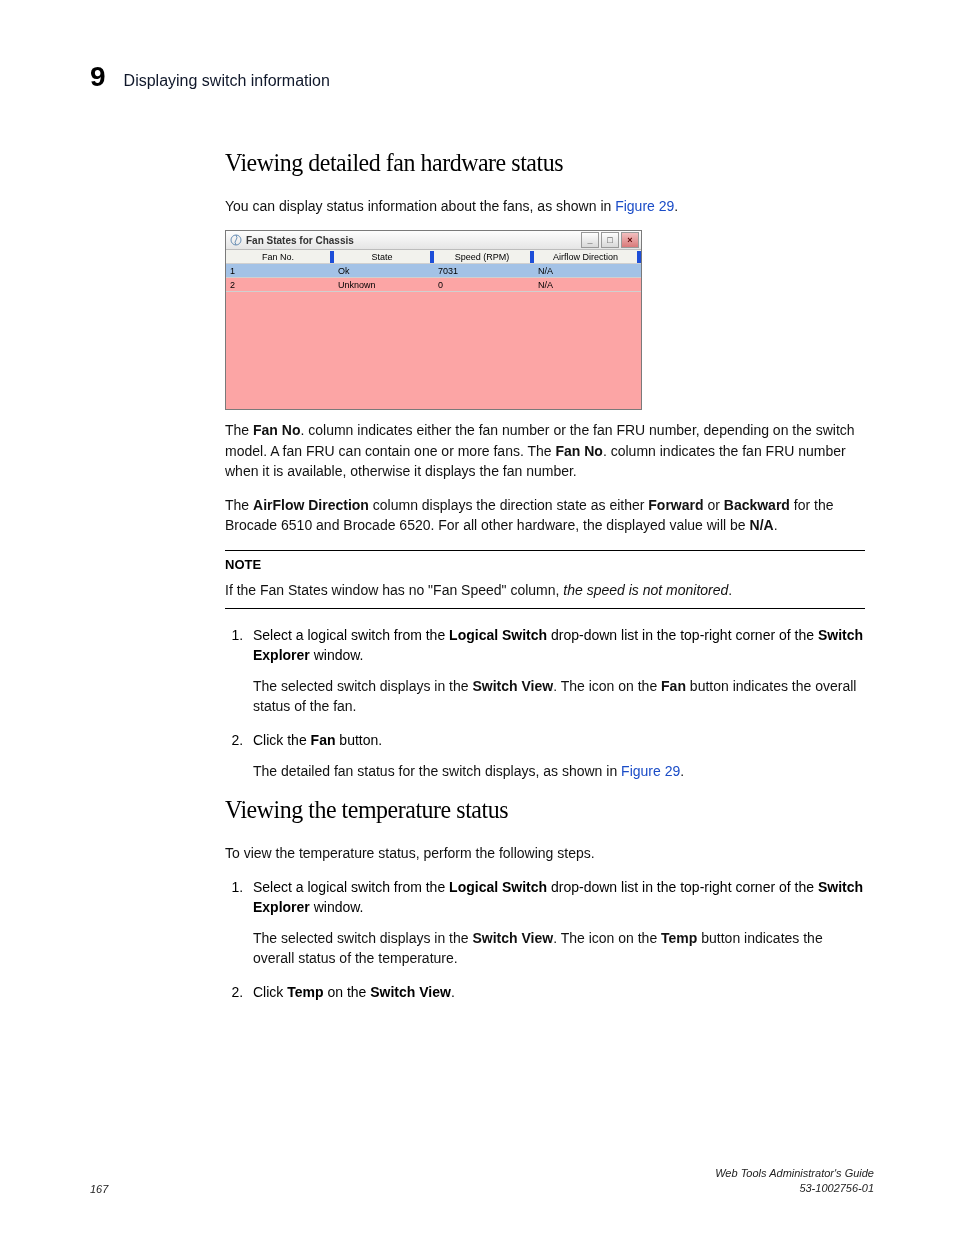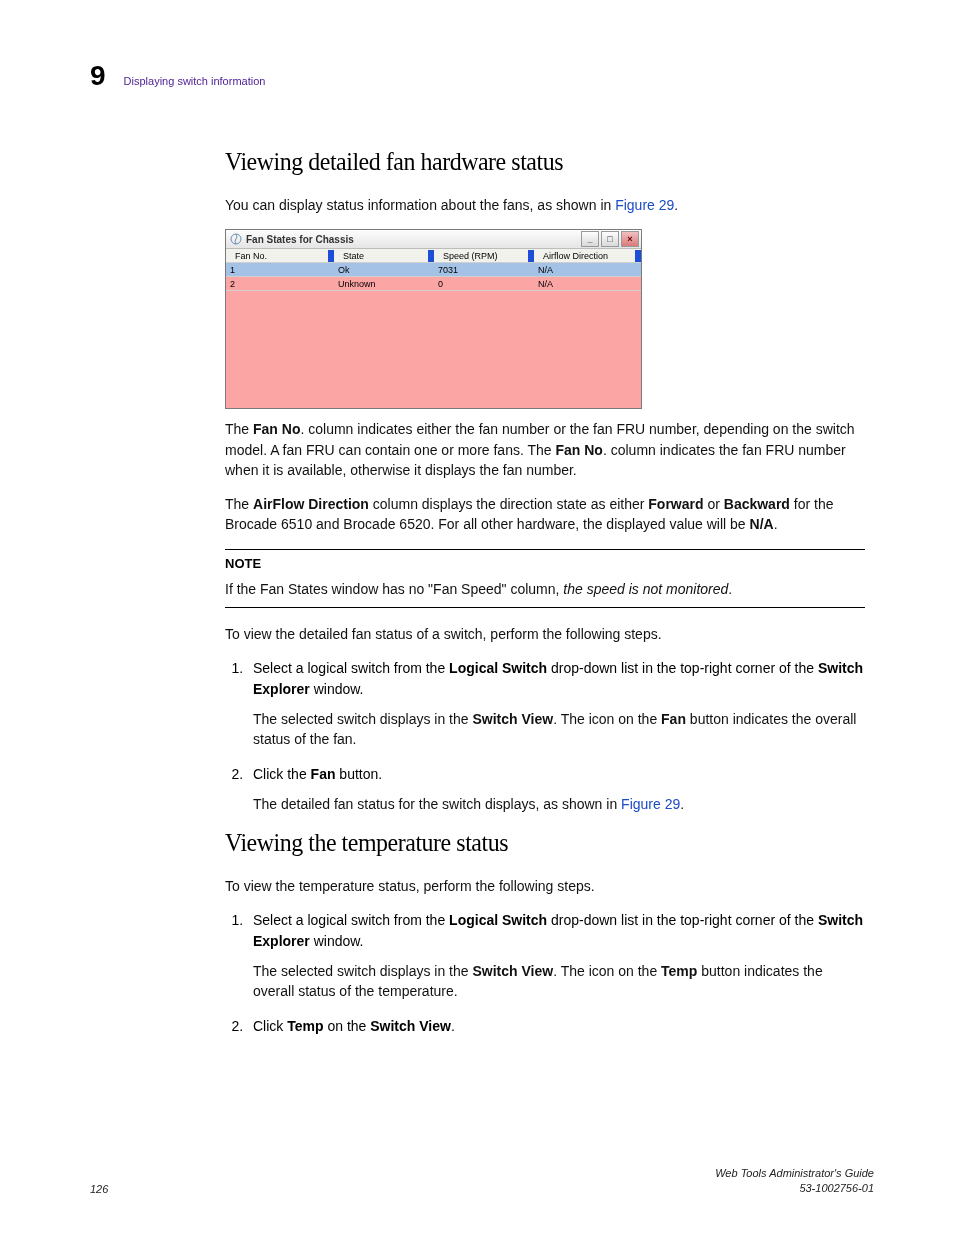--- a/index.html
+++ b/index.html
@@ -23,22 +23,22 @@
     display: flex;
     align-items: baseline;
     gap: 18px;
     margin-bottom: 55px;
   }
   .chapter-no {
     font-size: 28px;
     font-weight: bold;
   }
   .chapter-title {
-    font-size: 11px;
-    color: #4c1d95;
+    font-size: 16px;
+    color: #0f172a;
     margin-top: 12px;
   }
   .content {
     margin-left: 135px;
     width: 640px;
   }
   h1.section {
     font-family: Georgia, 'Times New Roman', serif;
     font-weight: normal;
     font-size: 26px;
@@ -102,23 +102,24 @@
     font-size: 9px;
     border-bottom: 1px solid #d0d0d0;
     min-height: 13px;
     align-items: center;
   }
   .fw-headers {
     background: #f2f2ed;
     border-top: none;
   }
   .fw-headers > div {
-    border-right: 6px solid #1d4ed8;
+    border-right: 4px solid #1d4ed8;
     padding: 1px 9px;
     box-sizing: border-box;
+    text-align: center;
   }
   .fw-row > div {
     padding: 0px 4px;
     box-sizing: border-box;
   }
   .fw-row.selected { background: #a3c2e6; }
   .col-no { width: 108px; }
   .col-state { width: 100px; }
   .col-speed { width: 100px; }
   .col-air { flex: 1; }
@@ -219,21 +220,20 @@
     </p>
     <p>
       <span>The </span><span class="bold">AirFlow Direction</span><span> column displays the direction state as either </span><span class="bold">Forward</span><span> or </span><span class="bold">Backward</span><span> for the Brocade 6510 and Brocade 6520. For all other hardware, the displayed value will be </span><span class="bold">N/A</span><span>.</span>
     </p>
 
     <div class="note-box">
       <span class="note-label">NOTE</span>
       <p><span>If the Fan States window has no "Fan Speed" column, </span><span class="italic">the speed is not monitored</span><span>.</span></p>
     </div>
 
-    <p>To view the detailed fan status of a switch, perform the following steps.</p>
 
     <ol>
       <li>
         <span>Select a logical switch from the </span><span class="bold">Logical Switch</span><span> drop-down list in the top-right corner of the </span><span class="bold">Switch Explorer</span><span> window.</span>
         <p class="sub"><span>The selected switch displays in the </span><span class="bold">Switch View</span><span>. The icon on the </span><span class="bold">Fan</span><span> button indicates the overall status of the fan.</span></p>
       </li>
       <li>
         <span>Click the </span><span class="bold">Fan</span><span> button.</span>
         <p class="sub"><span>The detailed fan status for the switch displays, as shown in </span><a class="link">Figure 29</a><span>.</span></p>
       </li>
@@ -248,19 +248,19 @@
         <span>Select a logical switch from the </span><span class="bold">Logical Switch</span><span> drop-down list in the top-right corner of the </span><span class="bold">Switch Explorer</span><span> window.</span>
         <p class="sub"><span>The selected switch displays in the </span><span class="bold">Switch View</span><span>. The icon on the </span><span class="bold">Temp</span><span> button indicates the overall status of the temperature.</span></p>
       </li>
       <li>
         <span>Click </span><span class="bold">Temp</span><span> on the </span><span class="bold">Switch View</span><span>.</span>
       </li>
     </ol>
   </div>
 
   <div class="footer">
-    <span class="pageno">126</span>
+    <span class="pageno">167</span>
     <span class="doc">
       <span>Web Tools Administrator's Guide</span><br>
       <span>53-1002756-01</span>
     </span>
   </div>
 </div>
 
 </body></html>

